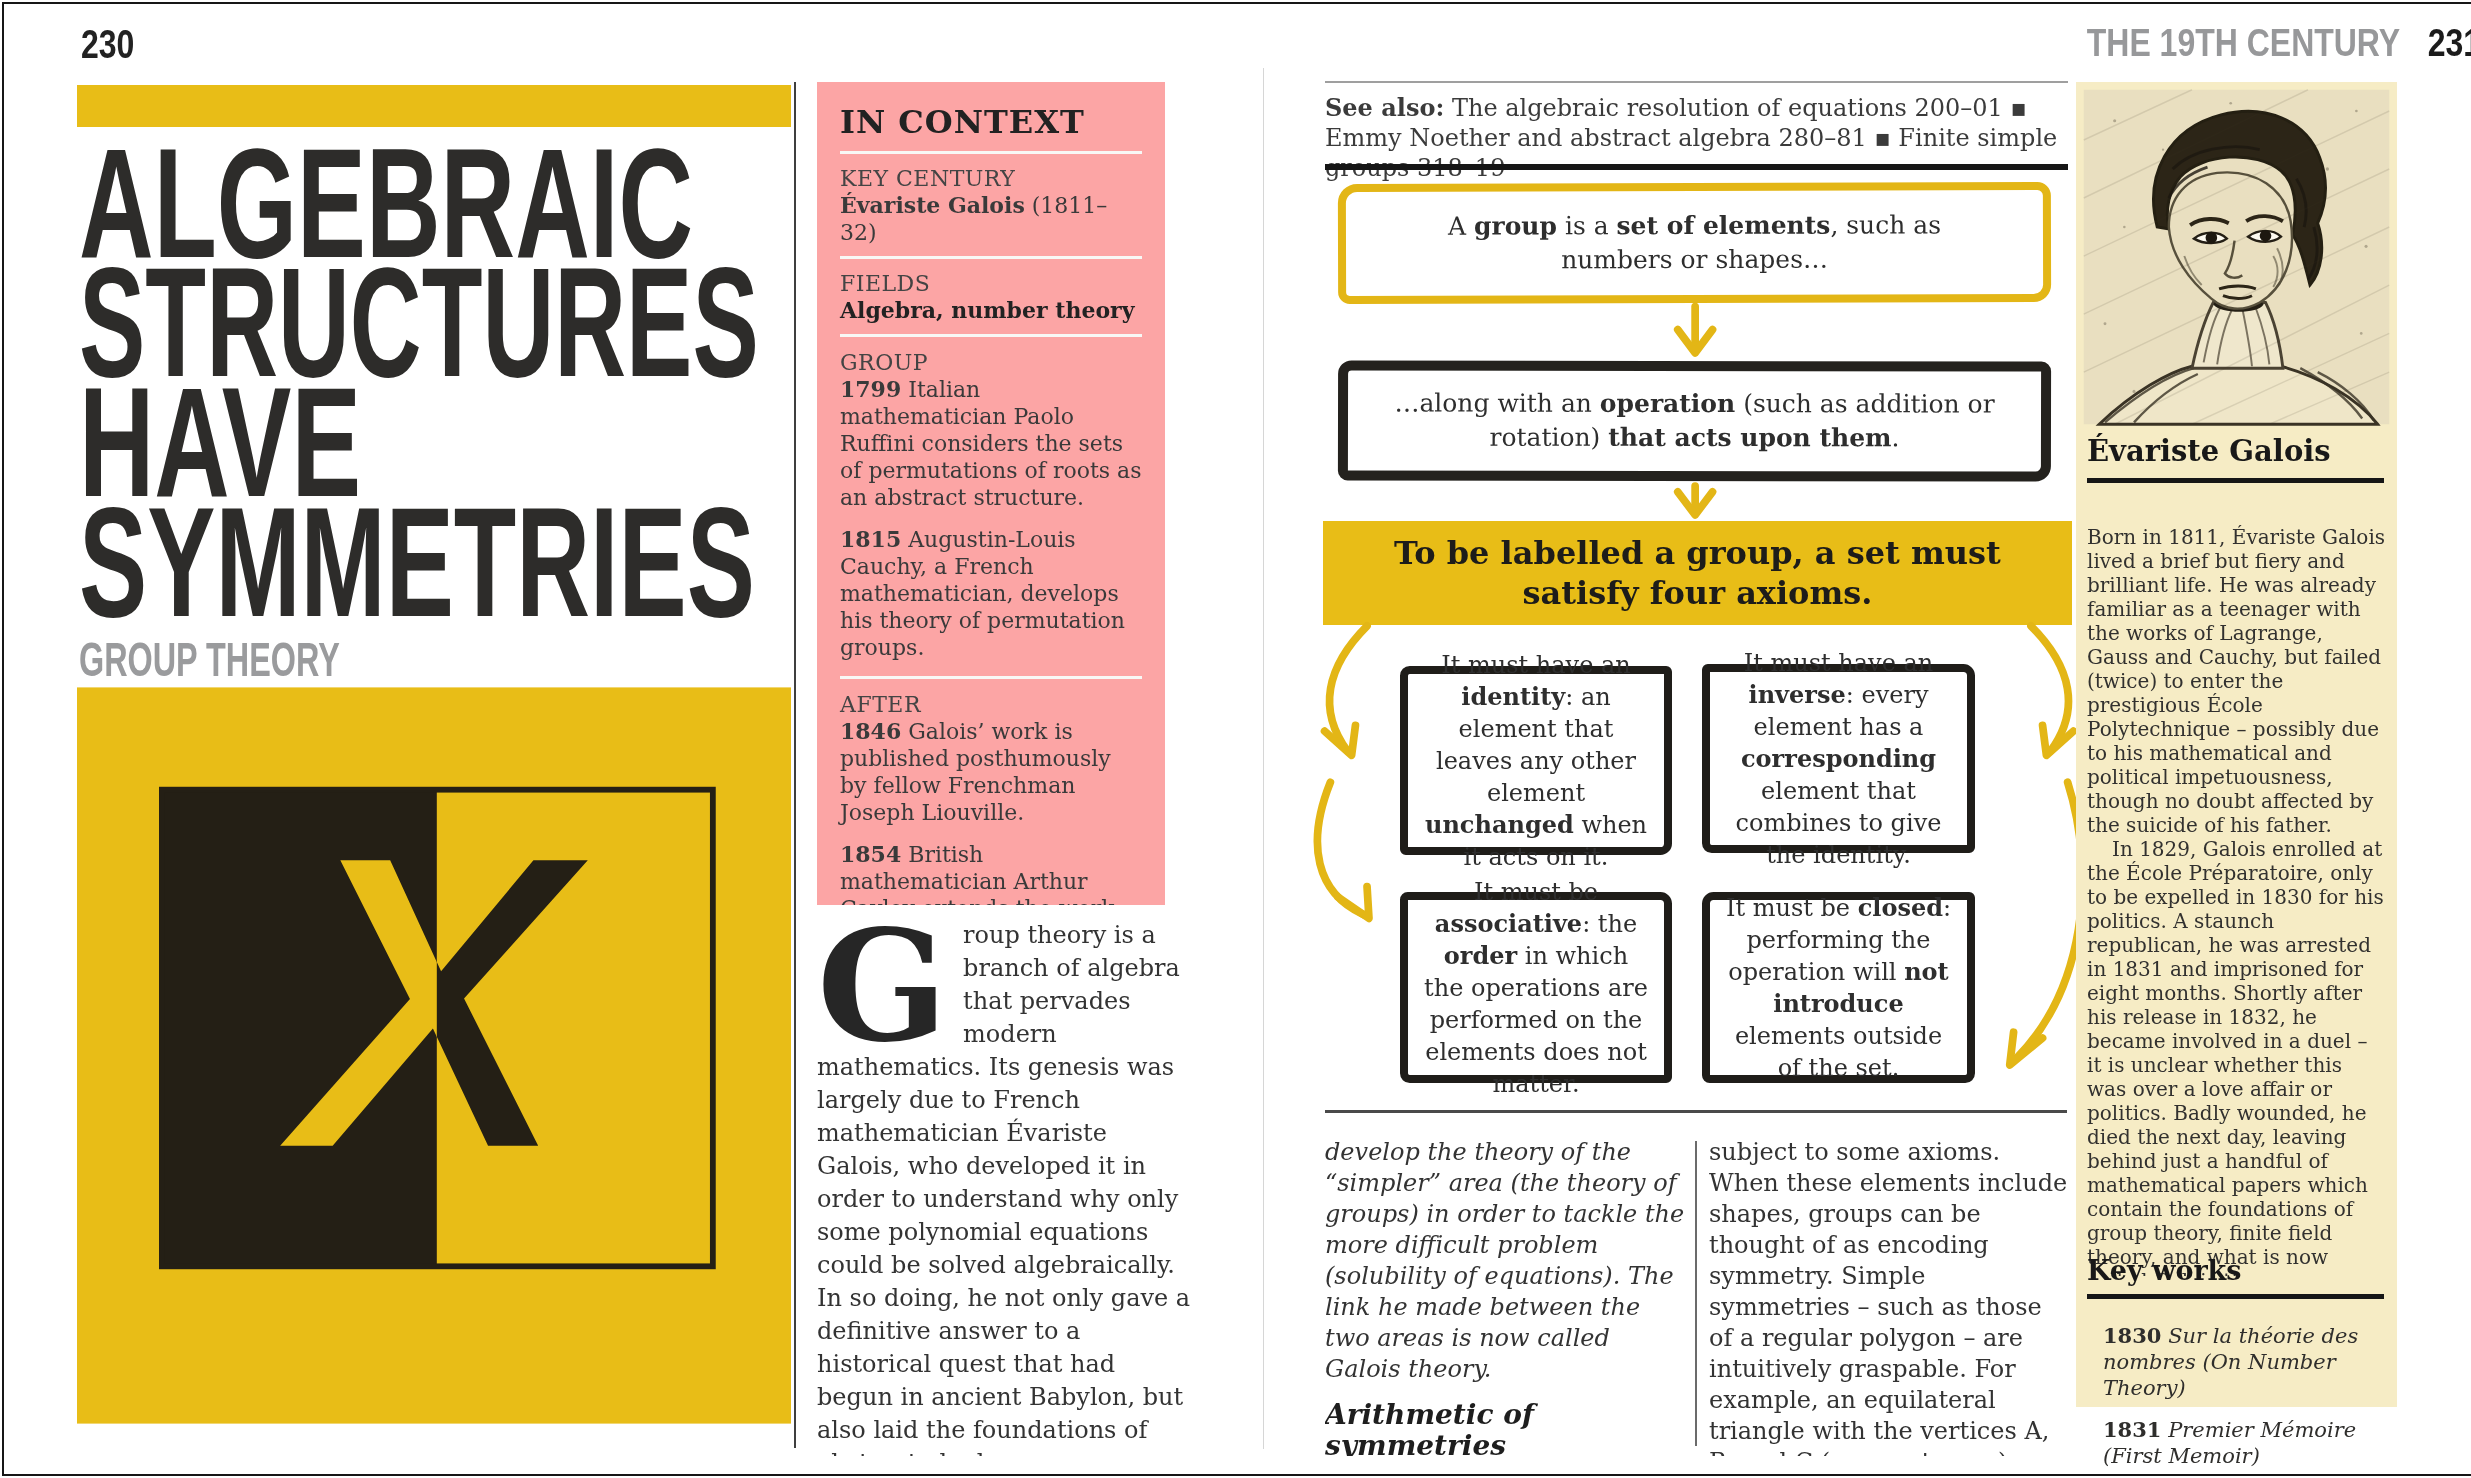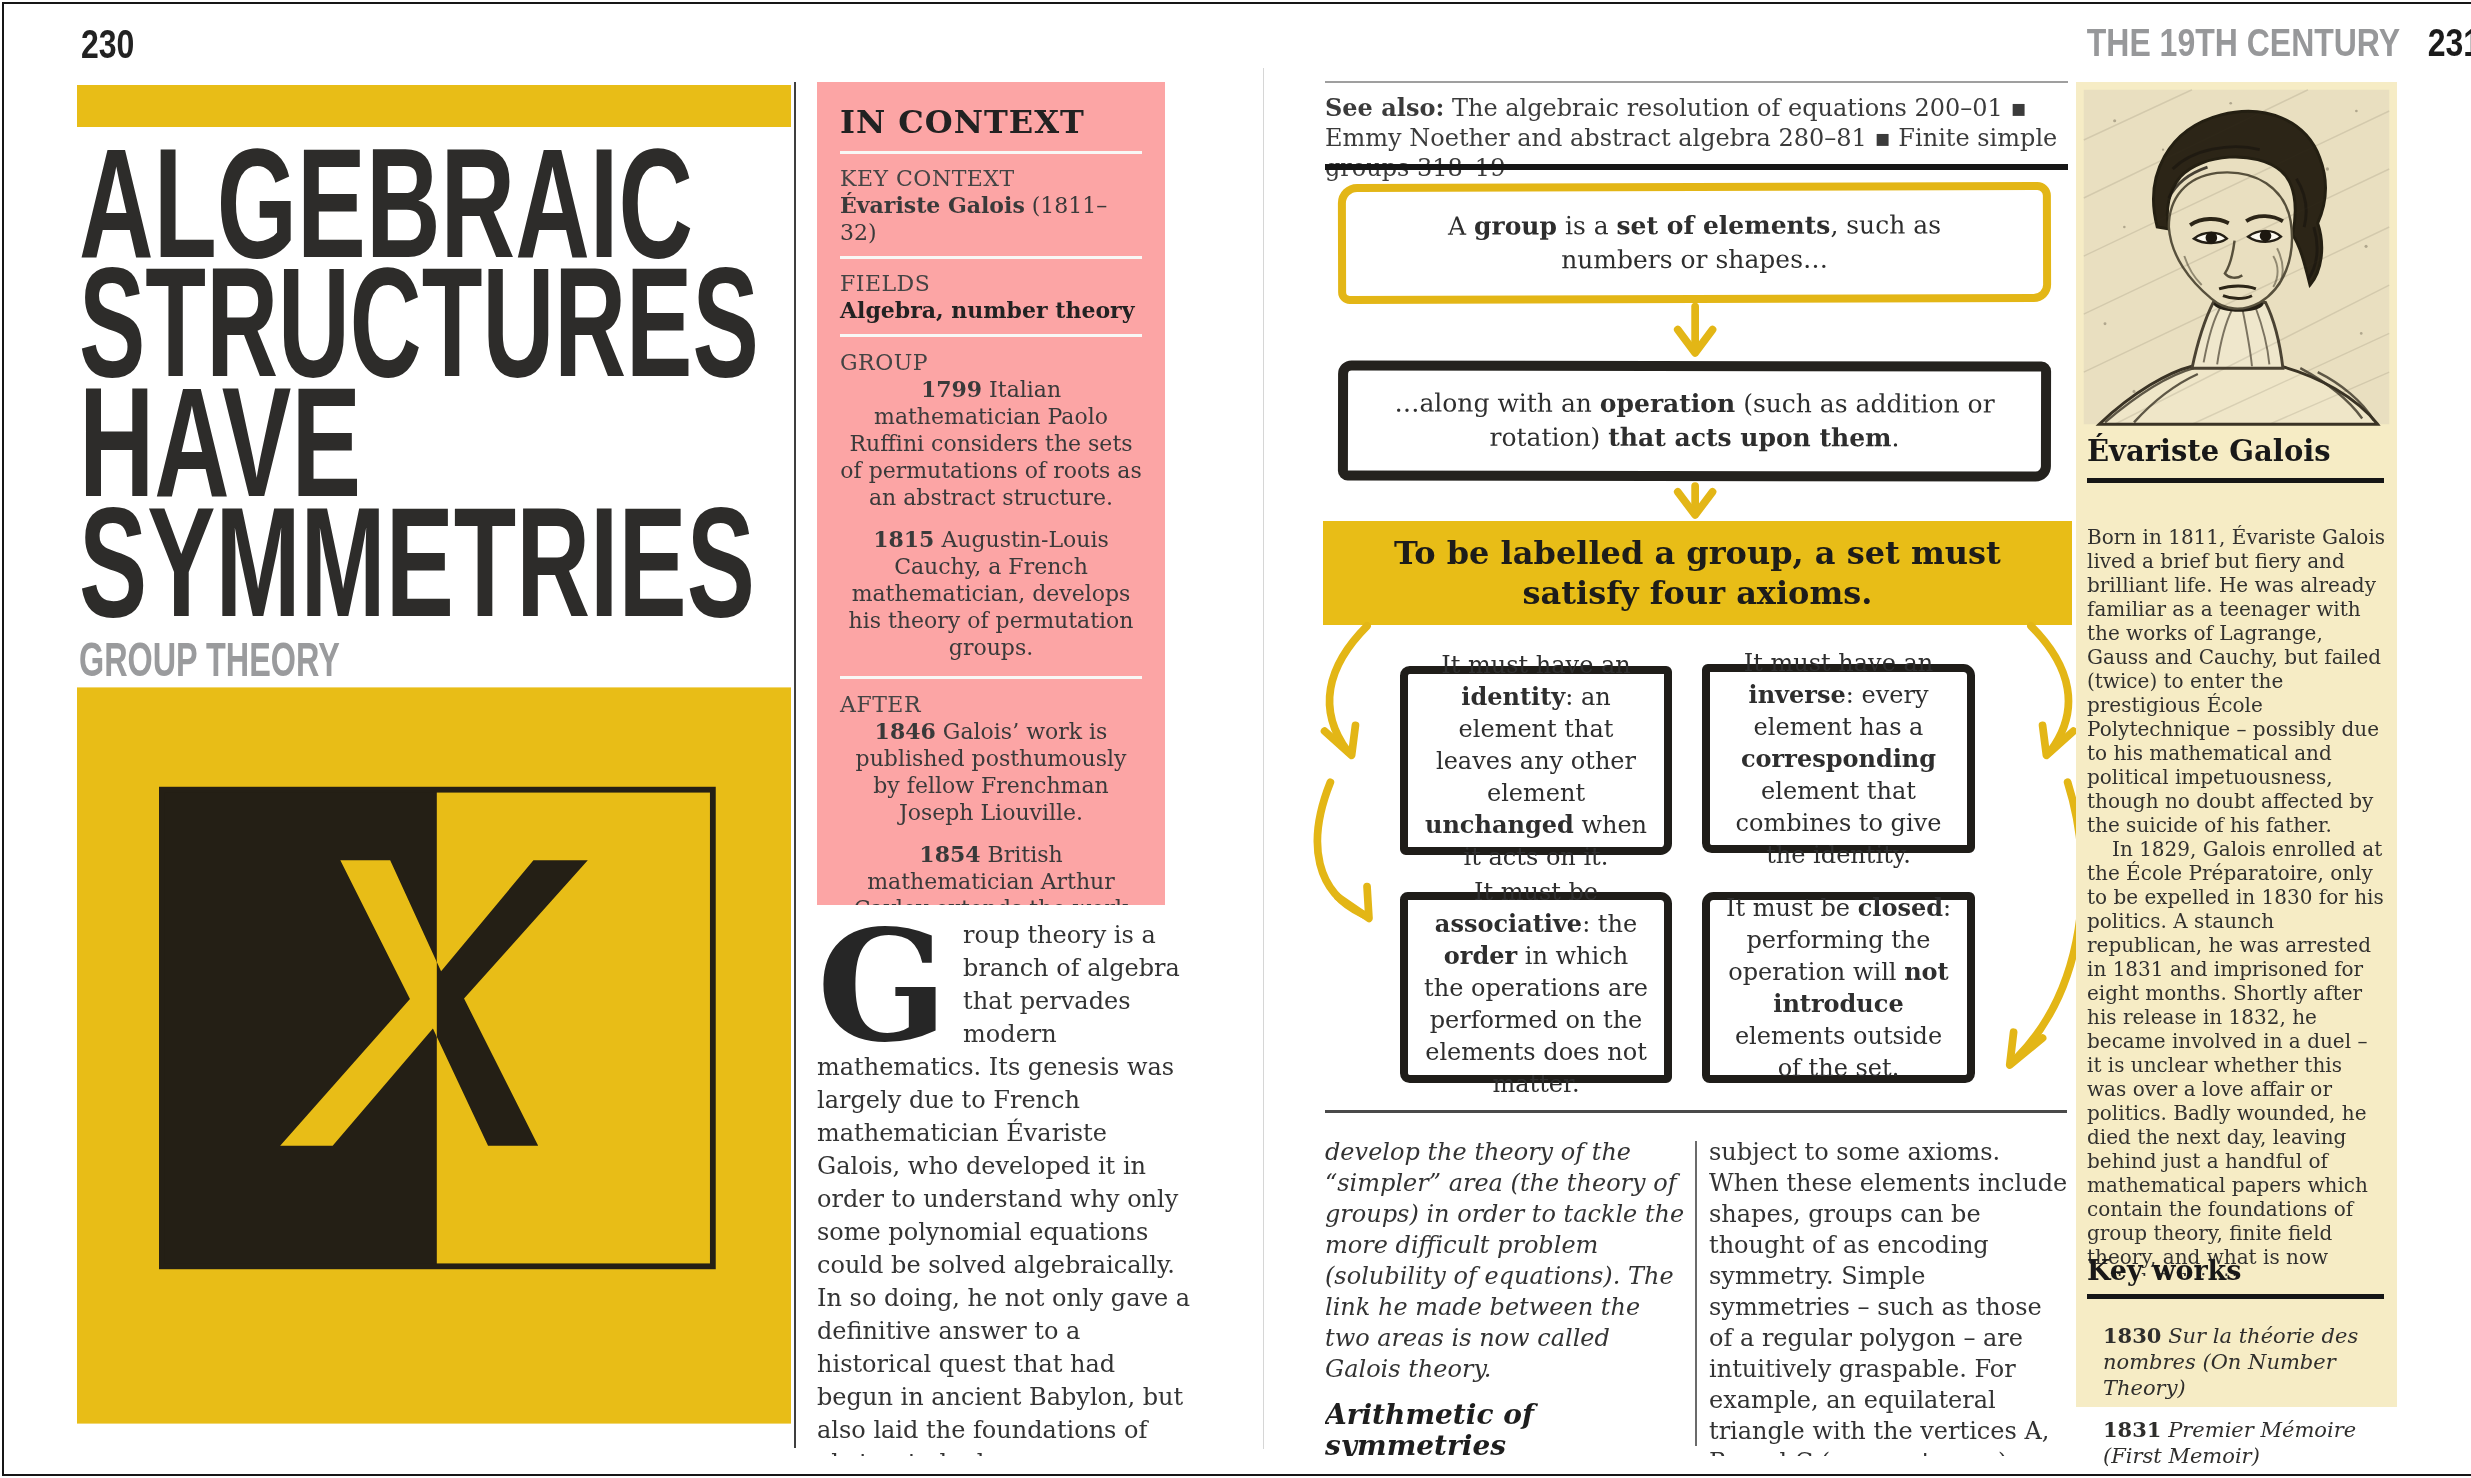--- a/index.html
+++ b/index.html
@@ -16,21 +16,21 @@
   .col-rule{left:794px;top:82px;width:1.9px;height:1366px;background:#3f3f3f;}
   .spine-rule{left:1263px;top:68px;width:1px;height:1381px;background:#d6d6d6;}
   
   .incontext{left:817px;top:82px;width:348px;height:823px;background:#fca5a5;
              padding:21px 23px;box-sizing:border-box;overflow:hidden;}
   .incontext h2{margin:0 0 9.7px 0;font-size:32px;letter-spacing:1px;color:#222;
                 font-family:"DejaVu Serif",serif;}
   .icrule{height:2.9px;background:#f8f8f6;margin:9.7px 0 11.6px 0;}
   .incontext p{margin:0;font-size:22px;line-height:27px;color:#3a3a3a;}
   .incontext .lbl{letter-spacing:0.5px;color:#444;}
-  .incontext .entry{margin-bottom:15.4px;text-align:center;}
+  .incontext .entry{margin-bottom:15.4px;}
   
   .intro{left:817px;top:919px;width:378px;height:537px;font-size:24px;line-height:33px;
          color:#333;overflow:hidden;}
   .dropcap{float:left;font-size:153px;line-height:114px;font-weight:700;color:#262626;
            margin:9.7px 15.4px 0 0;font-family:"DejaVu Serif",serif;}
   .intro p{margin:0;}
   
   .seealso-toprule{left:1325px;top:81px;width:743px;height:1.9px;background:#9f9f9f;}
   .seealso{left:1325px;top:93px;width:757px;font-size:24px;line-height:30px;color:#3b3b3b;}
   .seealso-thickrule{left:1325px;top:164px;width:743px;height:5.8px;background:#161616;}
@@ -116,21 +116,21 @@
     <clipPath id="clipR">
         <rect x="373" y="106" width="286" height="494"></rect>
       </clipPath>
     <text clip-path="url(#clipL)" x="373" y="475" text-anchor="middle" font-family="DejaVu Serif, serif" font-style="italic" font-size="560" fill="#e8bd17">x</text>
     <text clip-path="url(#clipR)" x="373" y="475" text-anchor="middle" font-family="DejaVu Serif, serif" font-style="italic" font-size="560" fill="#241f15">x</text>
   </svg>
 
   <div class="abs incontext">
     <h2>IN CONTEXT</h2>
     <div class="icrule"></div>
-    <p class="lbl">KEY CONTEXT</p>
+    <p class="lbl">KEY CENTURY</p>
     <p><b>Évariste Galois</b> (1811–32)</p>
     <div class="icrule"></div>
     <p class="lbl">FIELDS</p>
     <p style="font-weight:700;color:#222;">Algebra, number theory</p>
     <div class="icrule"></div>
     <p class="lbl">GROUP</p>
     <p class="entry"><b>1799</b> <span>Italian mathematician Paolo Ruffini considers the sets of permutations of roots as an abstract structure.</span></p>
     <p class="entry"><b>1815</b> <span>Augustin-Louis Cauchy, a French mathematician, develops his theory of permutation groups.</span></p>
     <div class="icrule"></div>
     <p class="lbl">AFTER</p>

